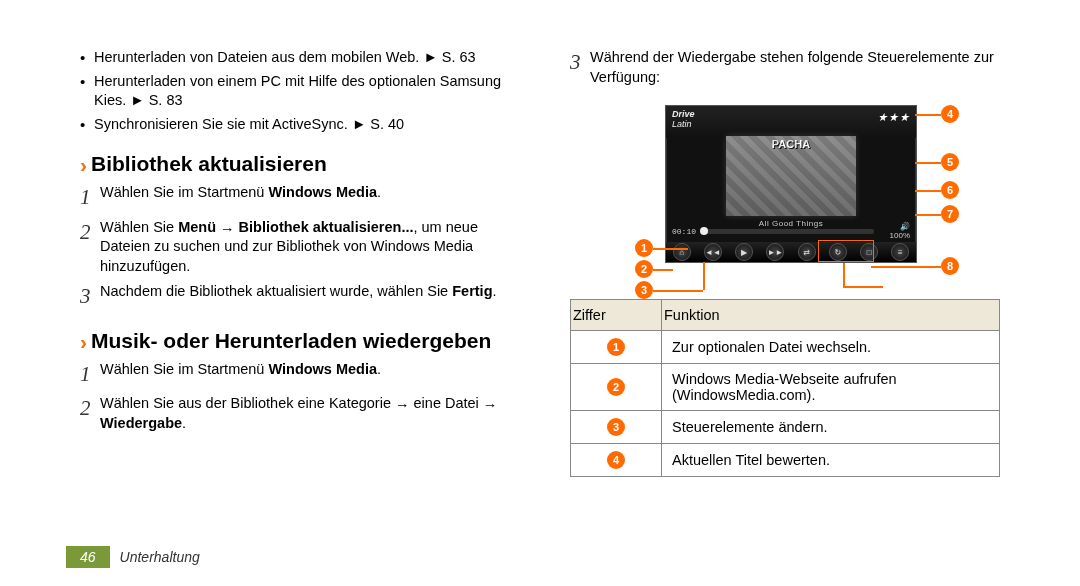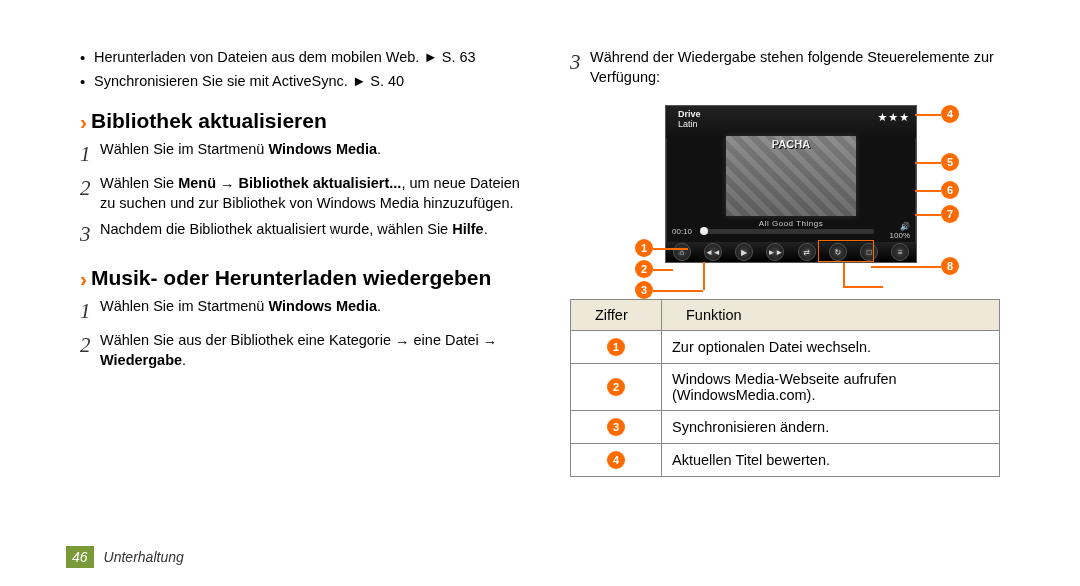--- a/index.html
+++ b/index.html
@@ -77,25 +77,26 @@
     height: 156px;
     background: #111;
     border: 1px solid #555;
     box-shadow: 0 0 0 1px #333 inset;
     overflow: hidden;
   }
   .shot .topbar {
     position: absolute;
     top: 0; left: 0; right: 0;
     height: 24px;
-    padding: 4px 12px;
+    padding: 4px 6px;
     color: #eee;
     font-size: 9px;
     line-height: 1.1;
     background: linear-gradient(#222,#111);
+    font-style: italic;
   }
   .shot .topbar .stars {
     position: absolute;
     right: 6px;
     top: 5px;
     color: #fff;
     font-size: 11px;
     letter-spacing: 1px;
   }
   .shot .album {
@@ -133,20 +134,21 @@
     left: 6px; right: 6px;
     bottom: 22px;
     display: flex;
     align-items: center;
     gap: 4px;
   }
   .shot .time {
     color: #ccc;
     font-size: 8px;
     width: 26px;
+    font-family: Liberation Mono, monospace;
   }
   .shot .bar {
     flex: 1;
     height: 5px;
     background: #333;
     border-radius: 2px;
     position: relative;
   }
   .shot .bar::after {
     content: "";
@@ -216,21 +218,21 @@
   
   table.funcs {
     width: 100%;
     border-collapse: collapse;
     font-size: 14.5px;
   }
   table.funcs th {
     background: #eee8d8;
     font-weight: normal;
     text-align: left;
-    padding: 7px 24px;
+    padding: 7px 2px;
     border: 1px solid #888;
   }
   table.funcs td {
     padding: 7px 10px;
     border: 1px solid #888;
     vertical-align: middle;
   }
   .table-callout {
     width: 18px; height: 18px;
     background: #ff6b00;
@@ -253,60 +255,63 @@
     display: flex;
     align-items: center;
     font-size: 14px;
     font-style: italic;
     color: #333;
   }
   .pagenum {
     background: #7a9a3a;
     color: #fff;
     font-style: italic;
-    padding: 3px 6px;
+    padding: 3px 14px;
     margin-right: 10px;
     font-size: 14px;
   }
 </style>
 </head>
 <body>
 
 <div class="page">
 
   <div class="left-col">
     <ul class="bullet-list">
       <li>
         <span>Herunterladen von Dateien aus dem mobilen Web. ► </span><span>S. 63</span>
       </li>
       <li>
+        <span>Herunterladen von einem PC mit Hilfe des optionalen Samsung Kies. ► </span><span>S. 83</span>
+      </li>
+      <li>
         <span>Synchronisieren Sie sie mit ActiveSync. ► </span><span>S. 40</span>
       </li>
     </ul>
 
     <div class="section-heading">
       <span class="chev">›</span><span>Bibliothek aktualisieren</span>
     </div>
 
     <div class="num-step">
       <div class="stepnum">1</div>
       <div class="stepbody">
         <span>Wählen Sie im Startmenü </span><b>Windows Media</b><span>.</span>
       </div>
     </div>
     <div class="num-step">
       <div class="stepnum">2</div>
       <div class="stepbody">
-        <span>Wählen Sie </span><b>Menü</b><span> → </span><b>Bibliothek aktualisiert...</b><span>, um neue Dateien zu suchen und zur Bibliothek von Windows Media hinzuzufügen.</span>
+        <span>Wählen Sie </span><b>Menü</b><span> → </span><b>Bibliothek aktualisieren...</b><span>, um neue Dateien zu suchen und zur Bibliothek von Windows Media hinzuzufügen.</span>
       </div>
     </div>
     <div class="num-step">
       <div class="stepnum">3</div>
       <div class="stepbody">
-        <span>Nachdem die Bibliothek aktualisiert wurde, wählen Sie </span><b>Hilfe</b><span>.</span>
+        <span>Nachdem die Bibliothek aktualisiert wurde, wählen Sie </span><b>Fertig</b><span>.</span>
       </div>
     </div>
 
     <div class="section-heading">
       <span class="chev">›</span><span>Musik- oder Herunterladen wiedergeben</span>
     </div>
 
     <div class="num-step">
       <div class="stepnum">1</div>
       <div class="stepbody">
@@ -388,21 +393,21 @@
       <tr>
         <td class="nc"><span class="table-callout">1</span></td>
         <td>Zur optionalen Datei wechseln.</td>
       </tr>
       <tr>
         <td class="nc"><span class="table-callout">2</span></td>
         <td>Windows Media-Webseite aufrufen (WindowsMedia.com).</td>
       </tr>
       <tr>
         <td class="nc"><span class="table-callout">3</span></td>
-        <td>Synchronisieren ändern.</td>
+        <td>Steuerelemente ändern.</td>
       </tr>
       <tr>
         <td class="nc"><span class="table-callout">4</span></td>
         <td>Aktuellen Titel bewerten.</td>
       </tr>
     </tbody>
       </table>
   </div>
 
   <div class="footer">

